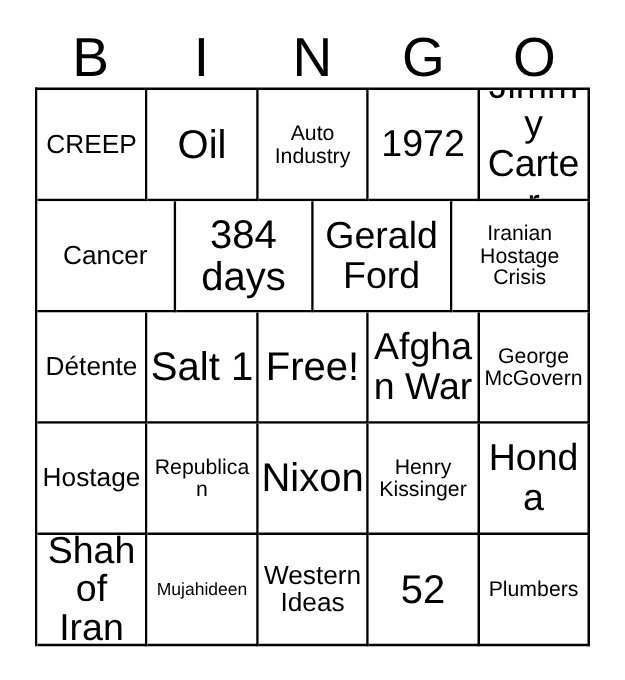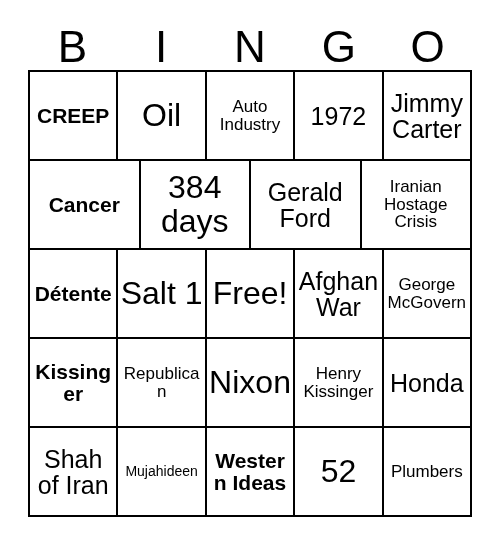--- a/index.html
+++ b/index.html
@@ -69,22 +69,22 @@
   .cell-text {
     display: block;
     width: 100%;
     line-height: 1.04;
     word-break: break-word;
     hyphens: none;
   }
 
   
   .fs-xl  { font-size: 32px; }   
-  .fs-lg  { font-size: 25px; }   
-  .fs-md  { font-size: 21px; font-weight: bold; }   
+  .fs-lg  { font-size: 30px; }   
+  .fs-md  { font-size: 21px; }   
   .fs-sm  { font-size: 17px; }   
   .fs-xs  { font-size: 14px; }   
 </style>
 </head>
 <body>
 
 <div class="card">
 
   <div class="bingo-header">
     <div class="bingo-letter">B</div>
@@ -142,21 +142,21 @@
       <div class="cell">
           <span class="cell-text fs-lg">Afghan War</span>
         </div>
       <div class="cell">
           <span class="cell-text fs-sm">George McGovern</span>
         </div>
     </div>
 
     <div class="grid-row">
       <div class="cell">
-          <span class="cell-text fs-md">Kissinger</span>
+          <span class="cell-text fs-md">Hostage</span>
         </div>
       <div class="cell">
           <span class="cell-text fs-sm">Republican</span>
         </div>
       <div class="cell">
           <span class="cell-text fs-xl">Nixon</span>
         </div>
       <div class="cell">
           <span class="cell-text fs-sm">Henry Kissinger</span>
         </div>

